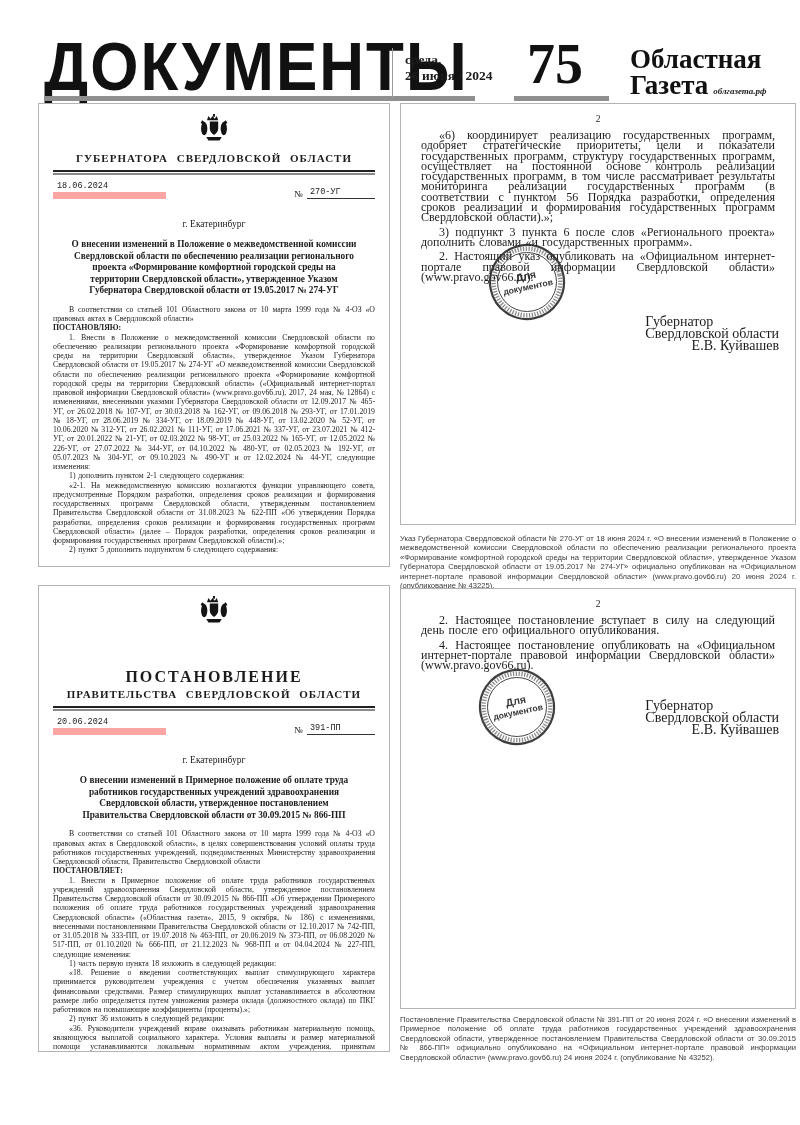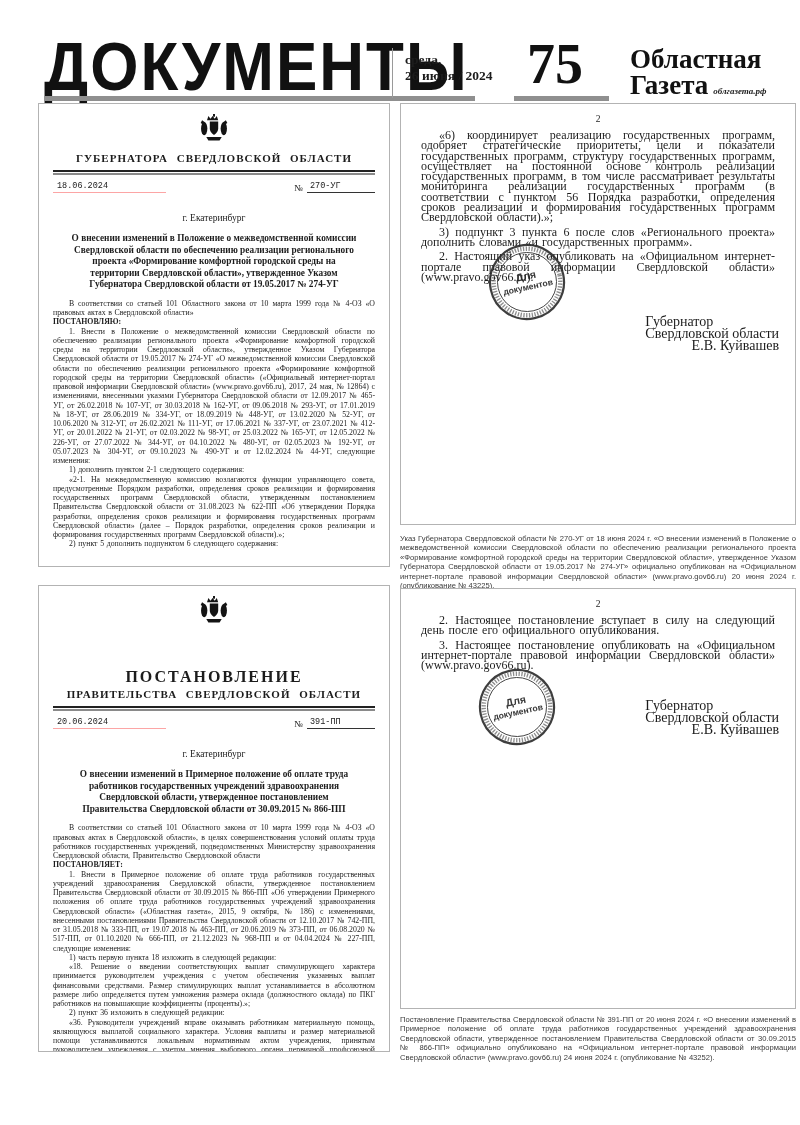--- a/index.html
+++ b/index.html
@@ -22,21 +22,21 @@
 
   
   .docbox{position:absolute;background:#fff;border:1px solid #b3b3b3;overflow:hidden;
           padding:8px 14px;box-sizing:border-box;}
   .crest{text-align:center;margin-top:2px;}
   .doc-type{text-align:center;font-weight:bold;font-size:16px;letter-spacing:4px;margin-top:2px;}
   .doc-org{text-align:center;font-weight:bold;font-size:11px;letter-spacing:1px;word-spacing:5px;margin-top:2px;}
   .rule{height:1px;border-top:2px solid #222;border-bottom:2px solid #8a8a8a;margin-top:6px;}
   .daterow{display:flex;justify-content:space-between;align-items:flex-end;margin-top:6px;
            font-family:"Liberation Mono",monospace;font-size:8.5px;}
-  .dateval{display:inline-block;min-width:105px;border-bottom:1px solid #fca5a5;padding:0 4px 1px 4px;}
+  .dateval{display:inline-block;min-width:105px;border-bottom:7px solid #fca5a5;padding:0 4px 1px 4px;}
   .numwrap{display:inline-flex;align-items:flex-end;gap:4px;font-family:"Liberation Serif",serif;font-size:9px;}
   .numval{display:inline-block;min-width:62px;border-bottom:1px solid #333;
           font-family:"Liberation Mono",monospace;font-size:8.5px;padding:0 3px 1px 3px;}
   .city{text-align:center;font-size:9.5px;margin-top:20px;}
   .doc-title{text-align:center;font-weight:bold;font-size:9.3px;line-height:11.6px;margin:10px 16px 8px 16px;}
   .body p{margin:0;font-size:7.8px;line-height:9.25px;text-align:justify;text-indent:16px;word-spacing:.09em;}
   .body p.noind{text-indent:0;}
   .body p.bold{font-weight:bold;}
   .rbody p{margin:4px;font-size:12px;line-height:10.3px;text-align:justify;text-indent:18px;word-spacing:.1em;}
   .pageno{text-align:center;font-size:9.5px;margin:1px 0 6px 0;}
@@ -160,21 +160,21 @@
       <p>«18. Решение о введении соответствующих выплат стимулирующего характера принимается руководителем учреждения с учетом обеспечения указанных выплат финансовыми средствами. Размер стимулирующих выплат устанавливается в абсолютном размере либо определяется путем умножения размера оклада (должностного оклада) по ПКГ работников на повышающие коэффициенты (проценты).»;</p>
       <p>2) пункт 36 изложить в следующей редакции:</p>
       <p>«36. Руководители учреждений вправе оказывать работникам материальную помощь, являющуюся выплатой социального характера. Условия выплаты и размер материальной помощи устанавливаются локальным нормативным актом учреждения, принятым руководителем учреждения с учетом мнения выборного органа первичной профсоюзной организации или иного представительного органа работников, или (и) коллективным договором, соглашением.».</p>
     </div>
   </div>
 
   <div class="docbox" style="left:400px;top:588px;width:396px;height:421px;padding:9px 16px;">
     <div class="pageno">2</div>
     <div class="rbody">
       <p>2. Настоящее постановление вступает в силу на следующий день после его официального опубликования.</p>
-      <p>3. Настоящее постановление опубликовать на «Официальном интернет-портале правовой информации Свердловской области» (www.pravo.gov66.ru).</p>
+      <p>4. Настоящее постановление опубликовать на «Официальном интернет-портале правовой информации Свердловской области» (www.pravo.gov66.ru).</p>
     </div>
     <div class="sigrow" style="margin-top:30px;">
       <div>
         <div>Губернатор</div>
         <div>Свердловской области</div>
       </div>
       <div>Е.В. Куйвашев</div>
     </div>
     <svg class="stamp" style="left:76px;top:78px;" width="80" height="80" viewBox="0 0 80 80">
       <g transform="rotate(-12 40 40)" fill="none" stroke="#2a2a2a">

